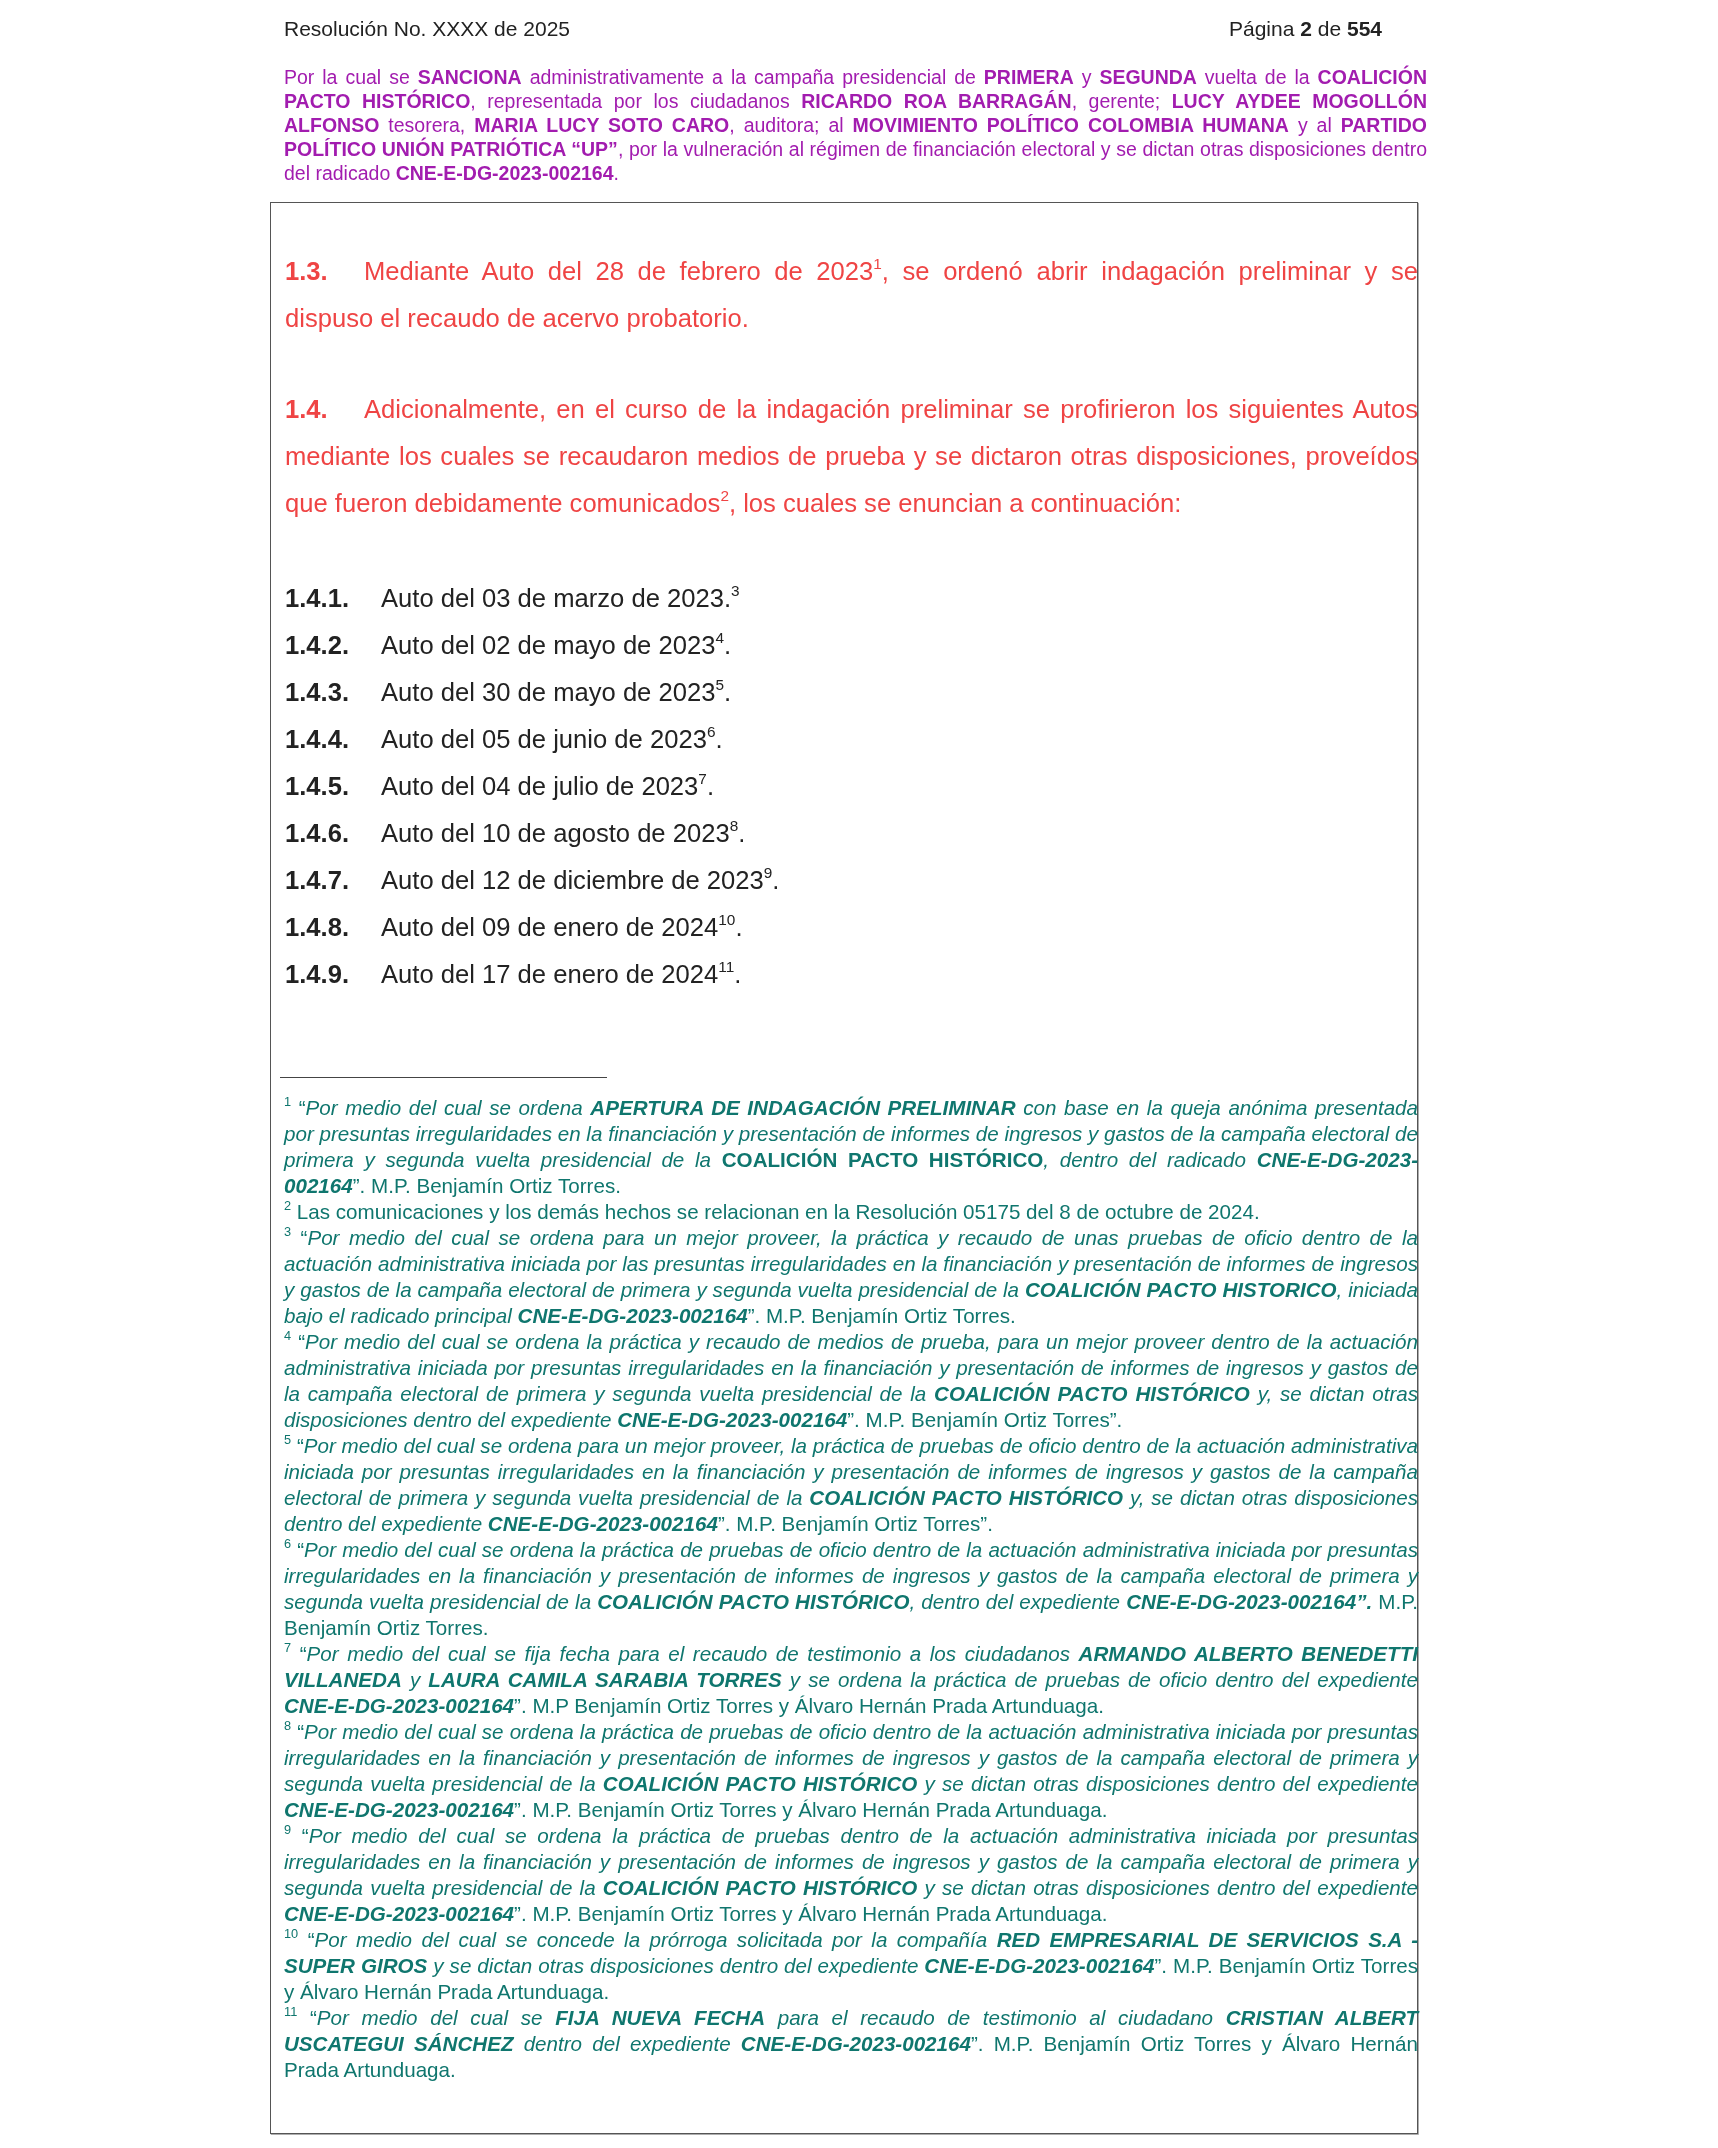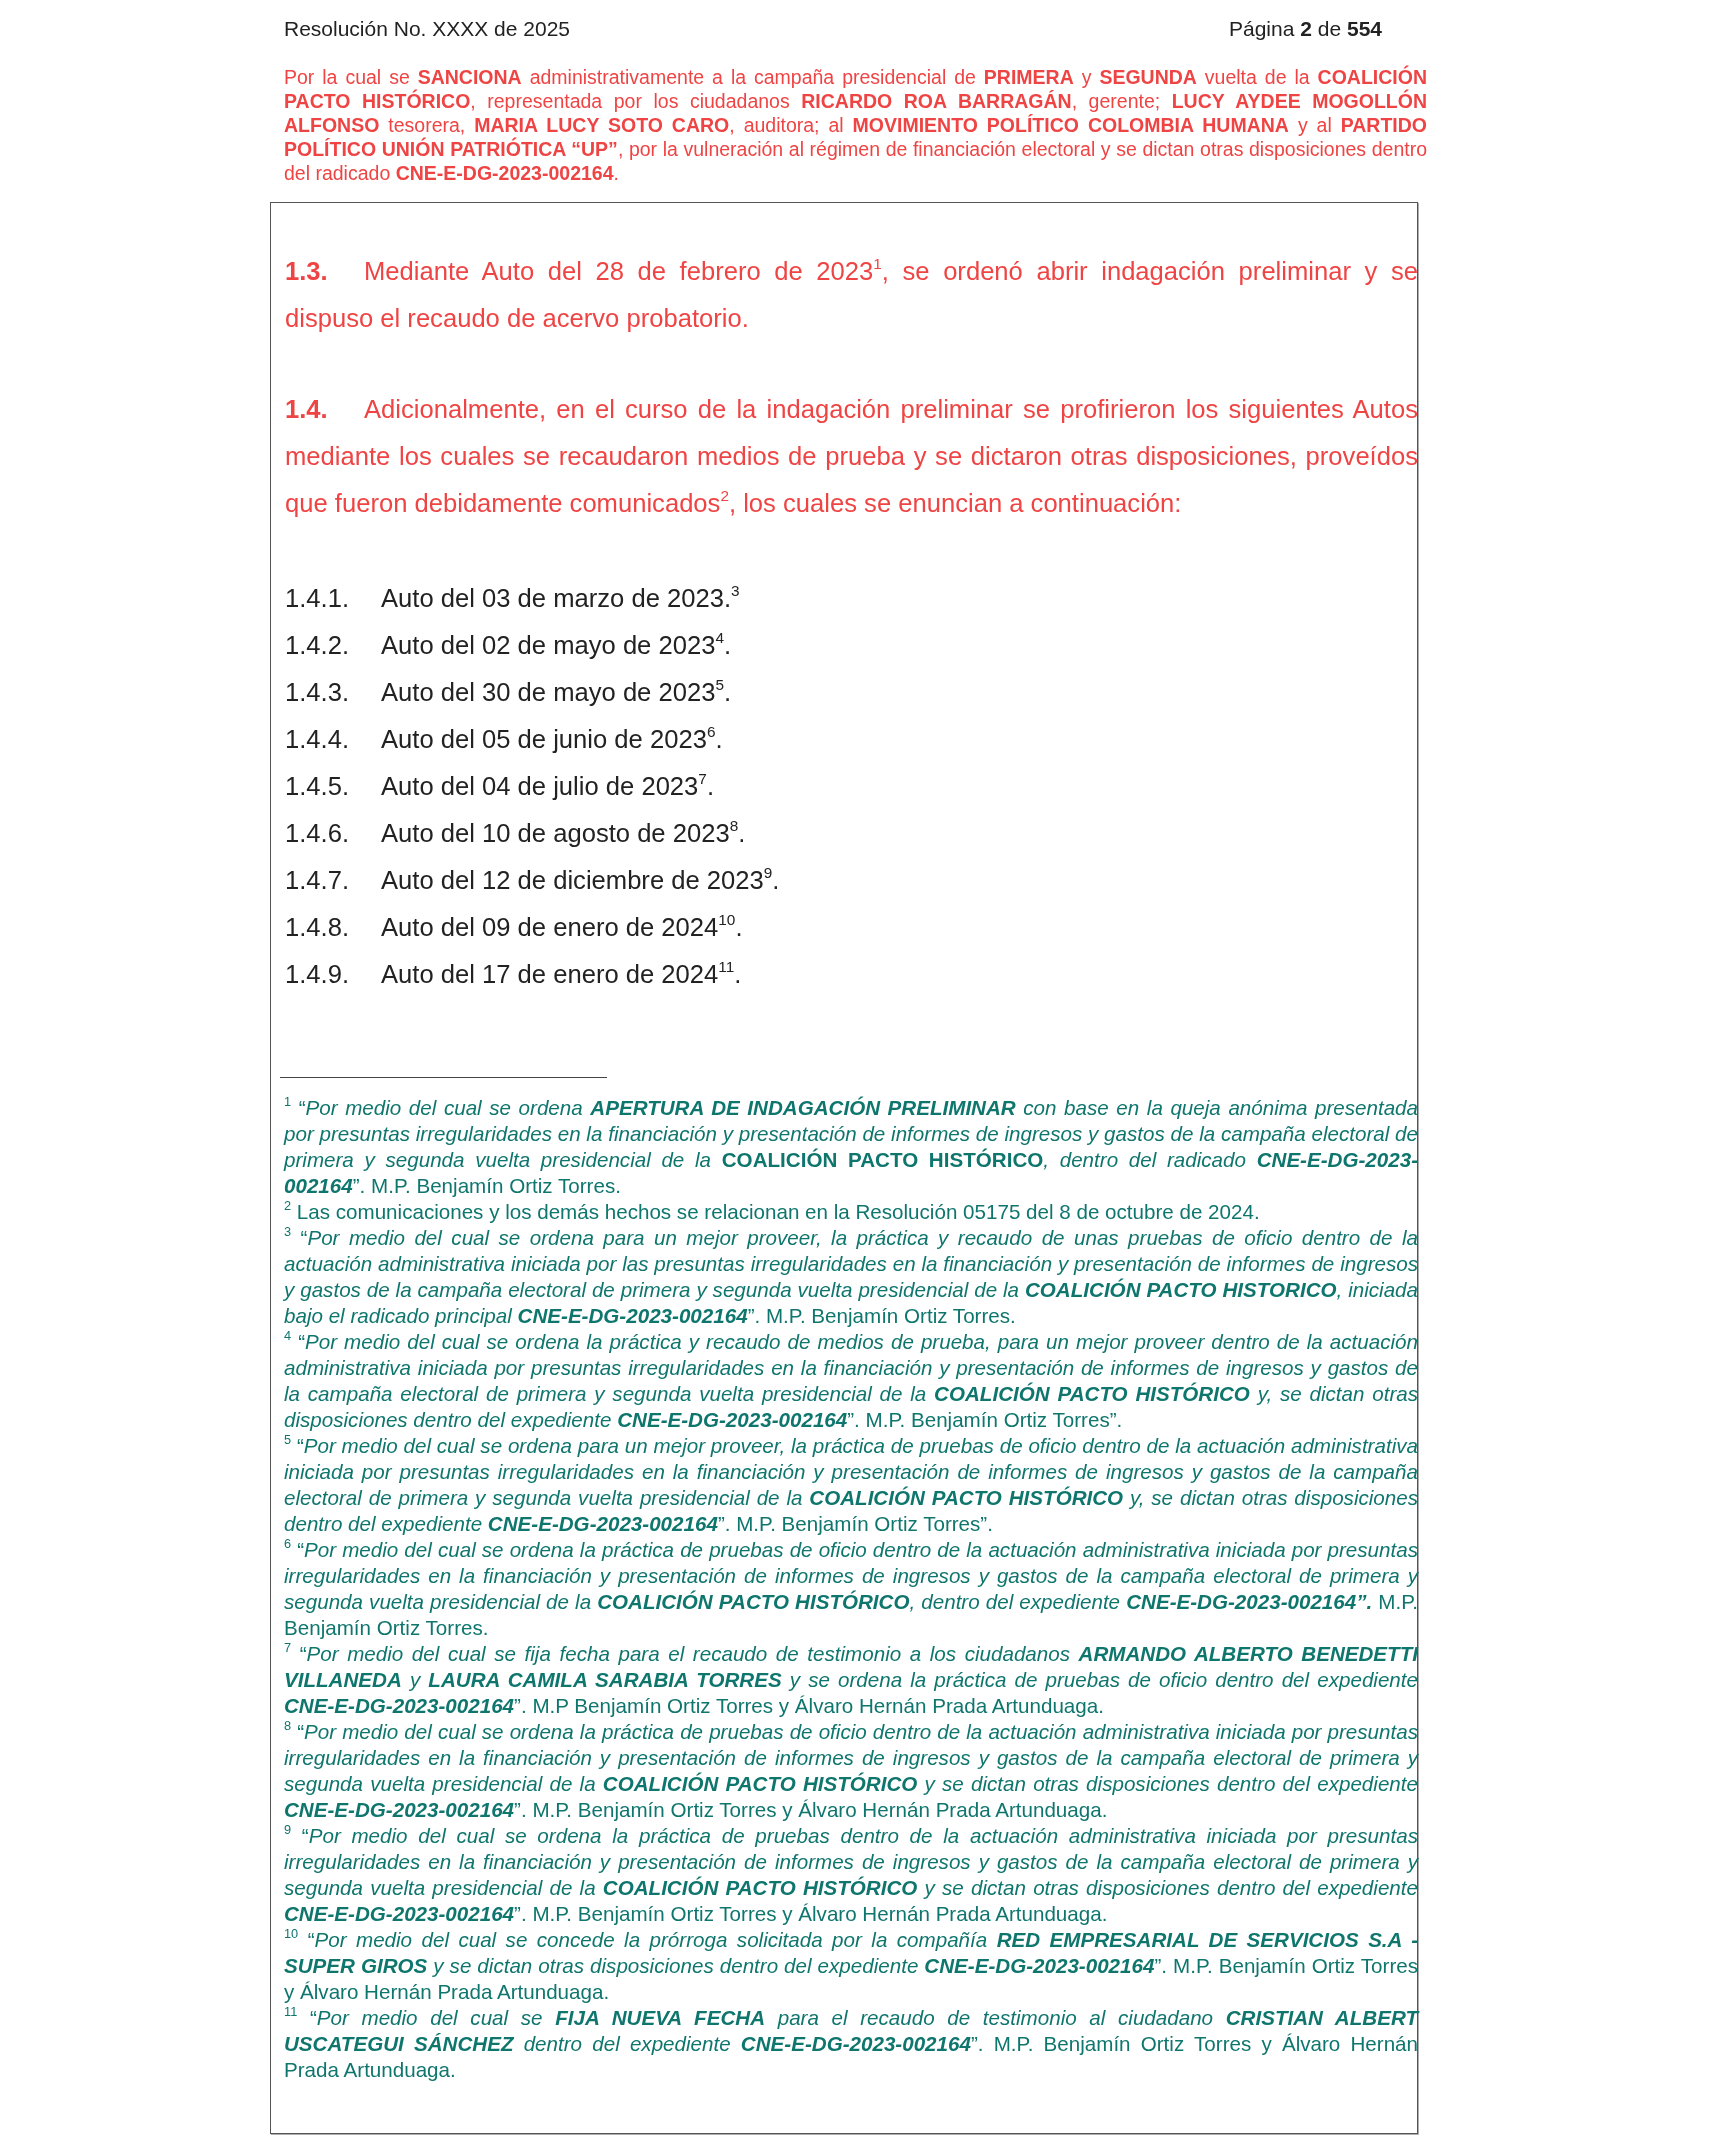--- a/index.html
+++ b/index.html
@@ -7,35 +7,35 @@
     width: 1718px; height: 2148px; position: relative; overflow: hidden;
     font-family: "Liberation Sans", sans-serif; color: #222222;
   }
   .page-header { position: absolute; left: 284px; top: 17px; width: 1098px; height: 27px; font-size: 21px; }
   .hdr-left { position: absolute; left: 0; top: 0; }
   .hdr-right { position: absolute; right: 0; top: 0; margin-left: 47px; }
   .b { font-weight: bold; }
   .i { font-style: italic; }
   .subtitle {
     position: absolute; left: 284px; top: 65px; width: 1143px;
-    font-size: 19.5px; line-height: 24px; text-align: justify; color: #ef4444;
+    font-size: 19.5px; line-height: 24px; text-align: justify; color: #a21caf;
   }
   .content-box {
     position: absolute; left: 270px; top: 202px; width: 1148px; height: 1932px;
     border: 1.7px solid #555555; box-sizing: border-box;
     box-shadow: 0.8px 0.8px 0 #999999;
   }
   .body-par {
     position: absolute; left: 285px; width: 1133px;
     font-size: 25.6px; line-height: 47px; text-align: justify; color: #ef4444;
   }
   .body-par .num { font-weight: bold; display: inline-block; width: 79px; }
   .list { position: absolute; left: 285px; top: 575px; font-size: 25.6px; color: #222222; }
   .list-item { height: 47px; line-height: 47px; white-space: nowrap; }
-  .list-item .num { font-weight: normal; display: inline-block; width: 96px; }
+  .list-item .num { font-weight: bold; display: inline-block; width: 96px; }
   sup { font-size: 60%; line-height: 0; vertical-align: super; position: relative; top: -1.7px; }
   .fn-sep { position: absolute; left: 280px; top: 1077px; width: 327px; height: 0; border-top: 1.7px solid #444444; }
   .footnotes {
     position: absolute; left: 284px; top: 1095px; width: 1134px;
     font-size: 20.6px; line-height: 26px; text-align: justify; color: #0f766e;
   }
   .fn { margin: 0; }
   .fn sup { font-size: 62%; top: -0.8px; }
 </style>
 </head>

